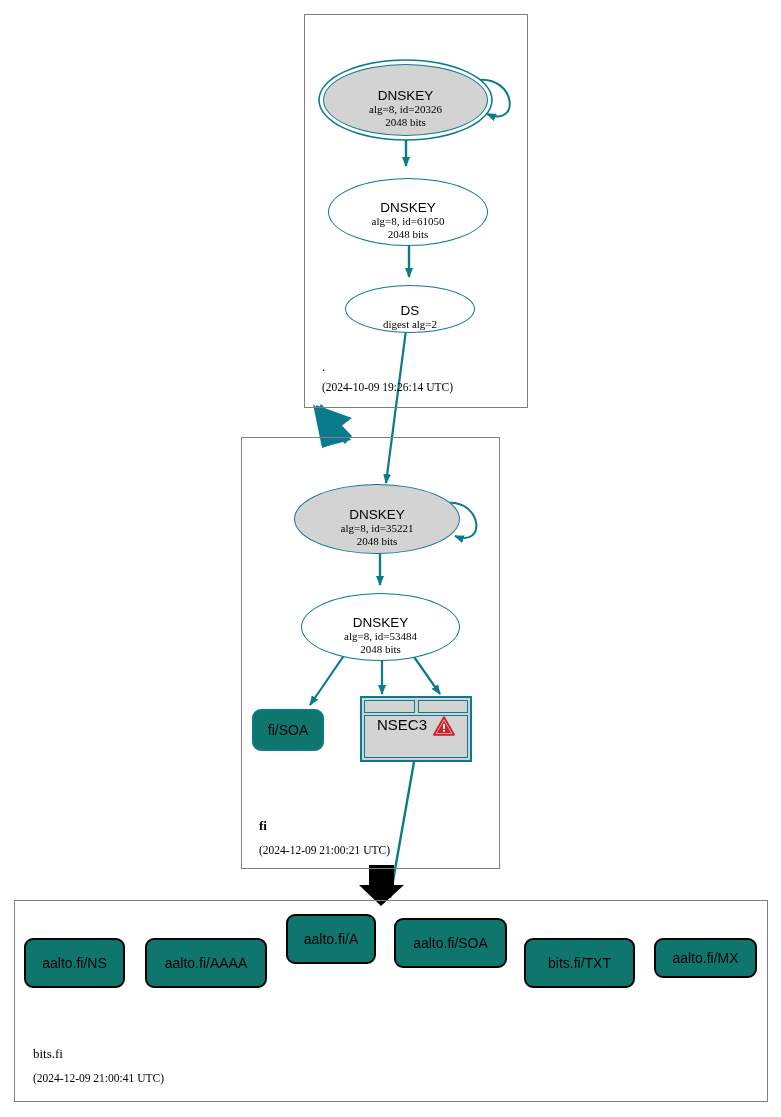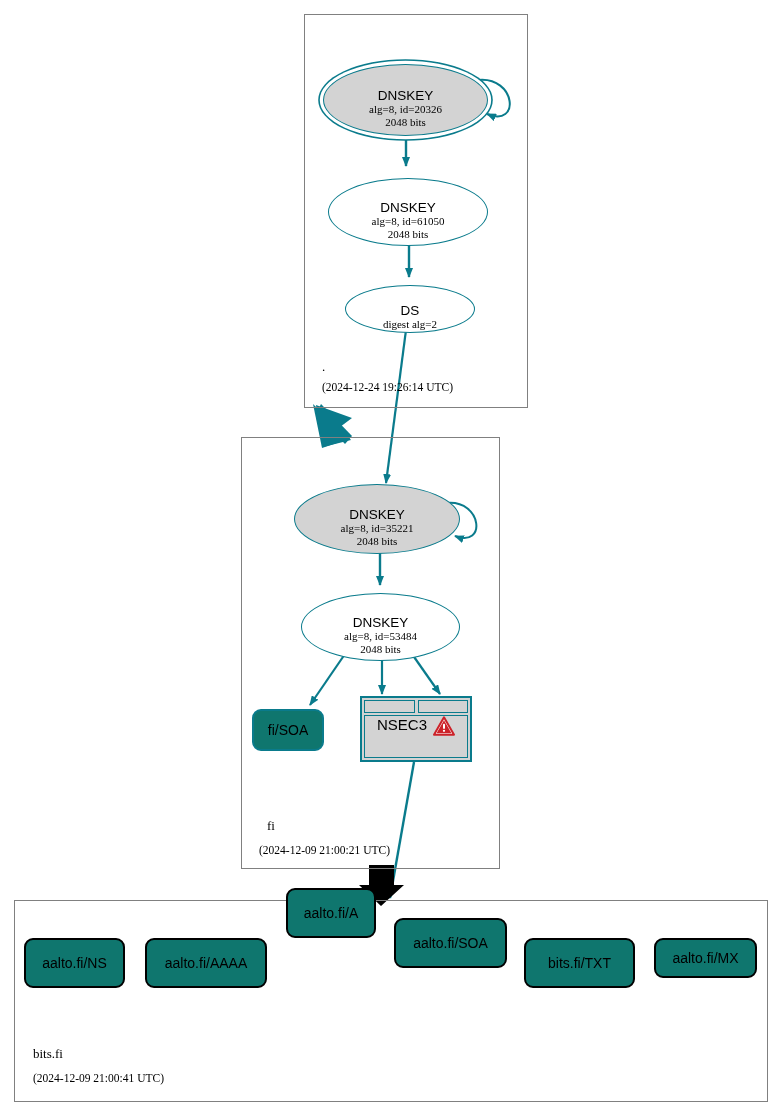--- a/index.html
+++ b/index.html
@@ -205,21 +205,21 @@
   <div class="t2">alg=8, id=61050</div>
   <div class="t2">2048 bits</div>
 </div>
 
 <div class="node ellipse" style="left:345px; top:285px; width:130px; height:48px;">
   <div class="t1">DS</div>
   <div class="t2">digest alg=2</div>
 </div>
 
 <div class="zone-label" style="left:322px; top:359px;">.</div>
-<div class="zone-time" style="left:322px; top:381px;">(2024-12-24 19:26:14 UTC)</div>
+<div class="zone-time" style="left:322px; top:381px;">(2024-10-09 19:26:14 UTC)</div>
 
 <div class="zone-box" style="left:241px; top:437px; width:259px; height:432px;"></div>
 
 <div class="node ellipse shaded" style="left:294px; top:484px; width:166px; height:70px;">
   <div class="t1">DNSKEY</div>
   <div class="t2">alg=8, id=35221</div>
   <div class="t2">2048 bits</div>
 </div>
 
 <div class="node ellipse" style="left:301px; top:593px; width:159px; height:68px;">
@@ -243,32 +243,32 @@
       <svg viewBox="0 0 24 22" width="22" height="20">
         <path d="M12 1.5 L23 20.5 L1 20.5 Z" fill="#ffffff" stroke="#cc2229" stroke-width="2.2" stroke-linejoin="round"></path>
         <path d="M12 4.6 L20.2 18.9 L3.8 18.9 Z" fill="#cc2229"></path>
         <rect x="10.9" y="8.6" width="2.2" height="5.6" rx="0.9" fill="#ffffff"></rect>
         <circle cx="12" cy="16.3" r="1.25" fill="#ffffff"></circle>
       </svg>
     </span>
   </div>
 </div>
 
-<div class="zone-label" style="left:267px; top:818px;">fi</div>
+<div class="zone-label" style="left:259px; top:818px;font-weight:bold;">fi</div>
 <div class="zone-time" style="left:259px; top:844px;">(2024-12-09 21:00:21 UTC)</div>
 
 <div class="zone-box" style="left:14px; top:900px; width:754px; height:202px;"></div>
 
 <div class="rrset-box plain" style="left:24px; top:938px; width:101px; height:50px;">
   <span>aalto.fi/NS</span>
 </div>
 <div class="rrset-box plain" style="left:145px; top:938px; width:122px; height:50px;">
   <span>aalto.fi/AAAA</span>
 </div>
-<div class="rrset-box plain" style="left:286px; top:888px; width:90px; height:50px;">
+<div class="rrset-box plain" style="left:286px; top:914px; width:90px; height:50px;">
   <span>aalto.fi/A</span>
 </div>
 <div class="rrset-box plain" style="left:394px; top:918px; width:113px; height:50px;">
   <span>aalto.fi/SOA</span>
 </div>
 <div class="rrset-box plain" style="left:524px; top:938px; width:111px; height:50px;">
   <span>bits.fi/TXT</span>
 </div>
 <div class="rrset-box plain" style="left:654px; top:938px; width:103px; height:40px;">
   <span>aalto.fi/MX</span>

